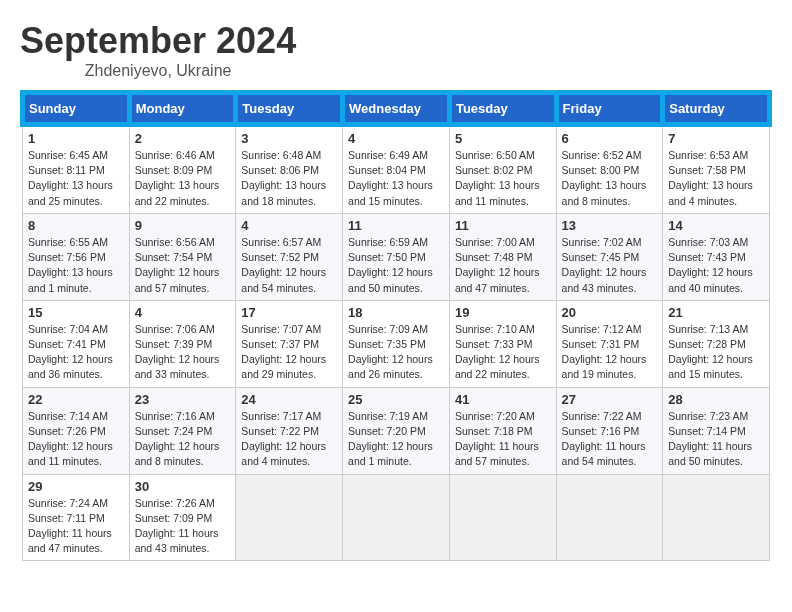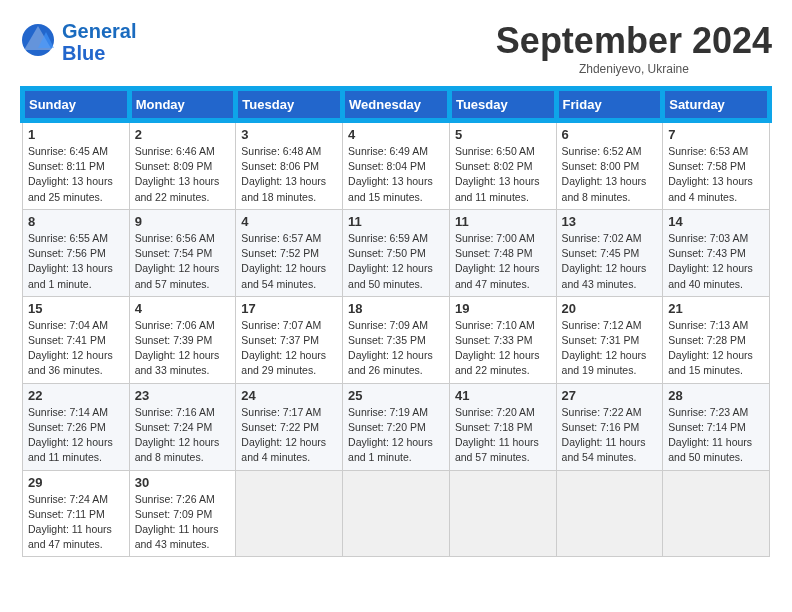--- a/index.html
+++ b/index.html
@@ -22,21 +22,21 @@
     }
     .title-block {
       text-align: center;
     }
     .month-title {
       font-size: 36px;
       font-weight: bold;
       color: #333;
     }
     .location {
-      font-size: 12px;
+      font-size: 16px;
       color: #555;
     }
     .calendar {
       width: 100%;
       border-collapse: collapse;
       font-size: 11px;
     }
     .calendar th {
       background-color: #2266cc;
       color: #fff;
@@ -70,37 +70,20 @@
       font-size: 10.5px;
     }
     .empty-cell {
       background: #f0f0f0 !important;
     }
   </style>
 </head>
 <body>
 
 <div class="header">
-  <div class="logo">
-    <div>
-      <svg width="36" height="36" viewBox="0 0 36 36">
-        <circle cx="18" cy="18" r="16" fill="#2266cc"></circle>
-        <polygon points="18,4 32,28 4,28" fill="#fff" opacity="0.3"></polygon>
-        <polygon points="26,10 34,26 18,26" fill="#4499ff" opacity="0.6"></polygon>
-      </svg>
-    </div>
-    <div style="margin-left:6px;">
-      <div style="font-size:20px;font-weight:bold;color:#333;line-height:1.1;">
-        <span style="color:#1a6bbf;">General</span>
-      </div>
-      <div style="font-size:20px;font-weight:bold;color:#333;line-height:1.1;">
-        <span style="color:#2266cc;">Blue</span>
-      </div>
-    </div>
-  </div>
   <div class="title-block">
     <div class="month-title">September 2024</div>
     <div class="location">Zhdeniyevo, Ukraine</div>
   </div>
 </div>
 
 <table class="calendar">
   <thead>
     <tr>
       <th>Sunday</th>

